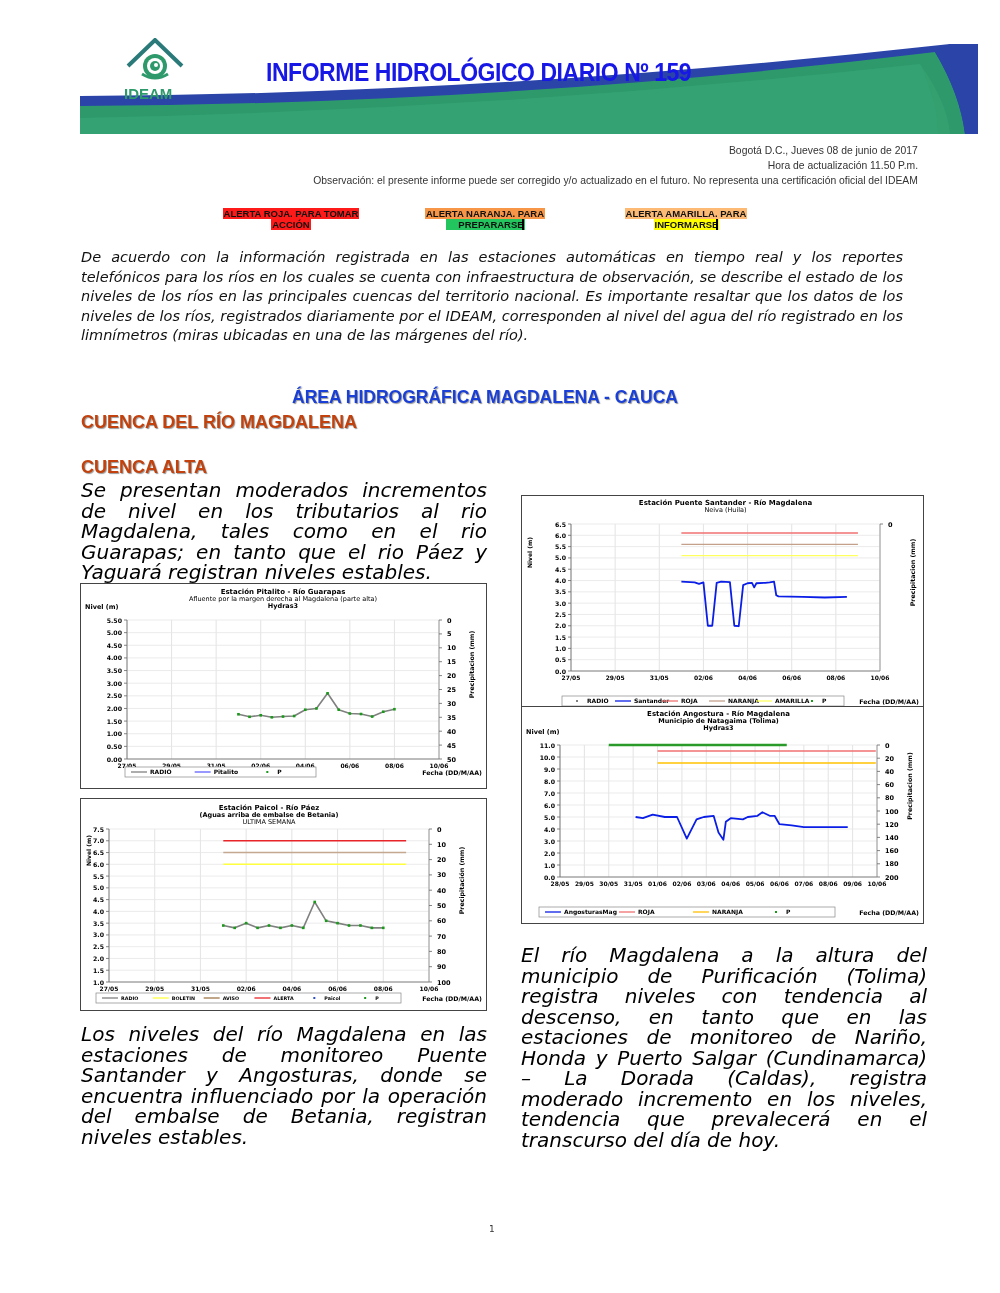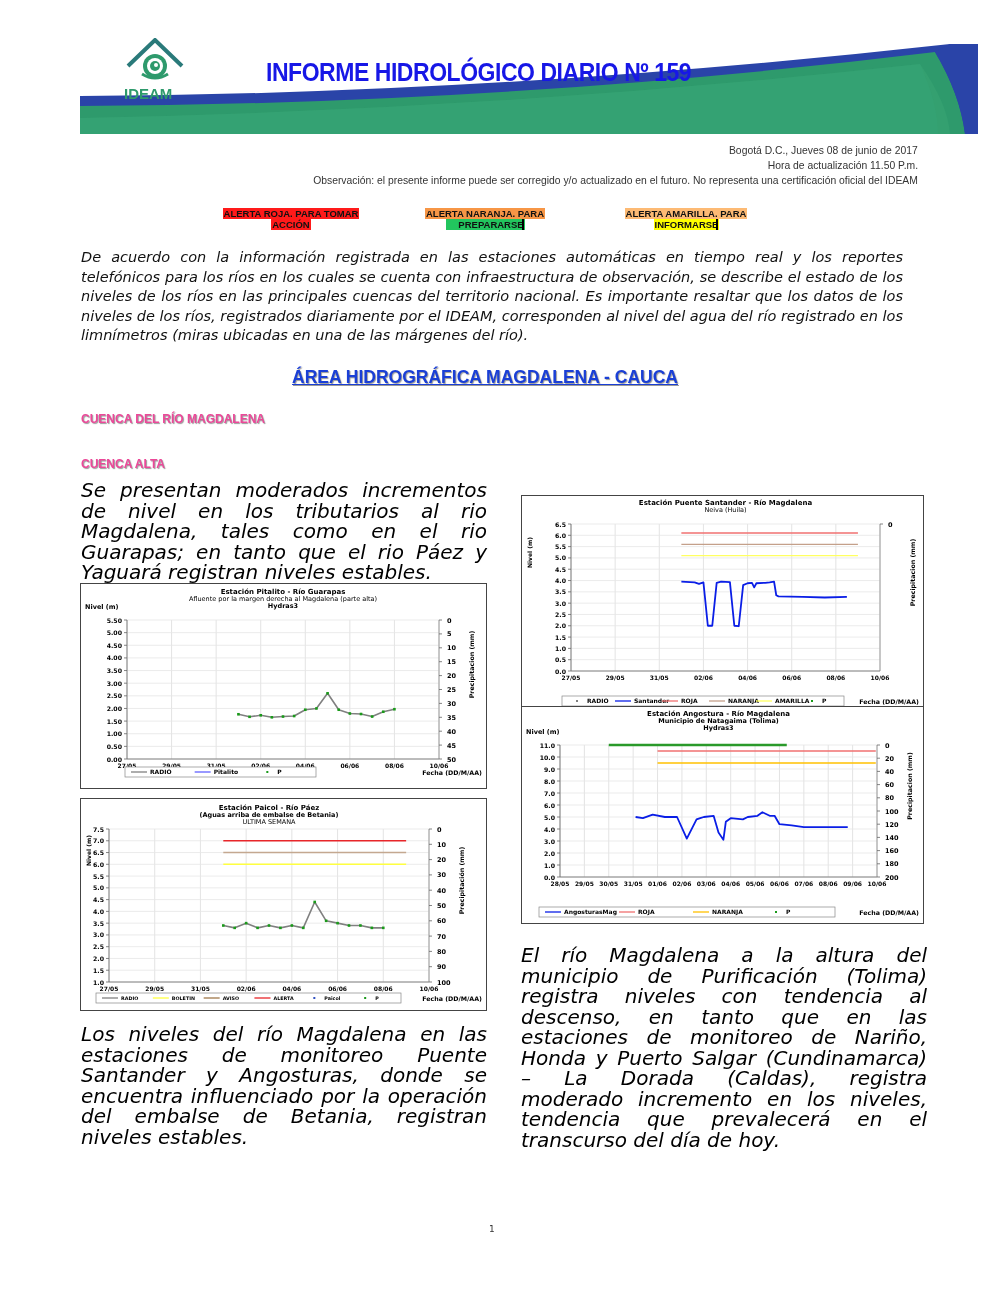--- a/index.html
+++ b/index.html
@@ -6,22 +6,22 @@
   body { width:1000px; height:1293px; position:relative; overflow:hidden; font-family:"DejaVu Sans", sans-serif; color:#111; }
   .abs { position:absolute; }
   .banner { left:80px; top:34px; width:898px; height:100px; }
   .title { left:266px; top:58px; font-family:"Liberation Sans", sans-serif; font-weight:bold; font-size:25px; color:#1717e6; letter-spacing:-0.5px; transform:scaleX(0.92); transform-origin:left; }
   .ideam { left:124px; top:85px; font-family:"Liberation Sans", sans-serif; font-weight:bold; font-size:15px; color:#2e9a6c; }
   .meta { right:82px; text-align:right; font-family:"Liberation Sans", sans-serif; font-size:11.5px; color:#333; transform:scaleX(0.9); transform-origin:right; white-space:nowrap; }
   .alert { font-family:"Liberation Sans", sans-serif; font-weight:bold; font-size:9.5px; text-align:center; line-height:11px; }
   .alert span { display:inline; padding:0 1px; }
   .blk { display:inline-block; width:16px; height:11px; background:#000; vertical-align:top; margin-left:-3px; }
   .intro { left:81px; top:248px; width:822px; font-style:italic; font-size:14.5px; line-height:19.5px; text-align:justify; color:#111; }
-  .h-area { left:292px; top:367px; font-family:"Liberation Sans", sans-serif; font-weight:bold; font-size:17.5px; color:#1a3fd6; text-decoration:underline; text-shadow:1px 1px 1px #999; }
-  .h-sec { font-family:"Liberation Sans", sans-serif; font-weight:bold; font-size:12px; color:#ec4899; text-shadow:1px 1px 1px #999; }
+  .h-area { left:292px; top:387px; font-family:"Liberation Sans", sans-serif; font-weight:bold; font-size:17.5px; color:#1a3fd6; text-shadow:1px 1px 1px #999; }
+  .h-sec { font-family:"Liberation Sans", sans-serif; font-weight:bold; font-size:18px; color:#c2410c; text-shadow:1px 1px 1px #999; }
   .para { font-size:20px; line-height:20.5px; text-align:justify; color:#000000;font-style:italic; }
   .chart { border:1px solid #444; background:#fff; }
   .chart svg { display:block; }
   .pagenum { left:489px; top:1224px; font-size:9px; color:#333; }
 </style>
 </head>
 <body>
 
 <svg class="abs banner" viewBox="0 0 898 100" preserveAspectRatio="none">
   <path d="M0 62 Q 420 60 870 10 L 898 10 L 898 100 L 0 100 Z" fill="#2a44a8"></path>

